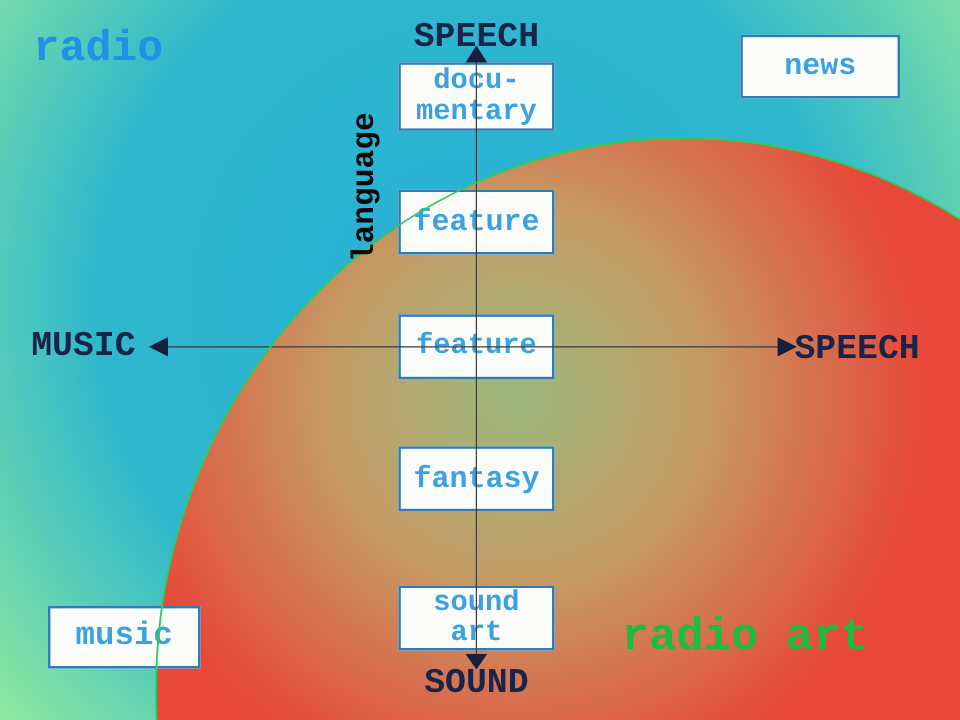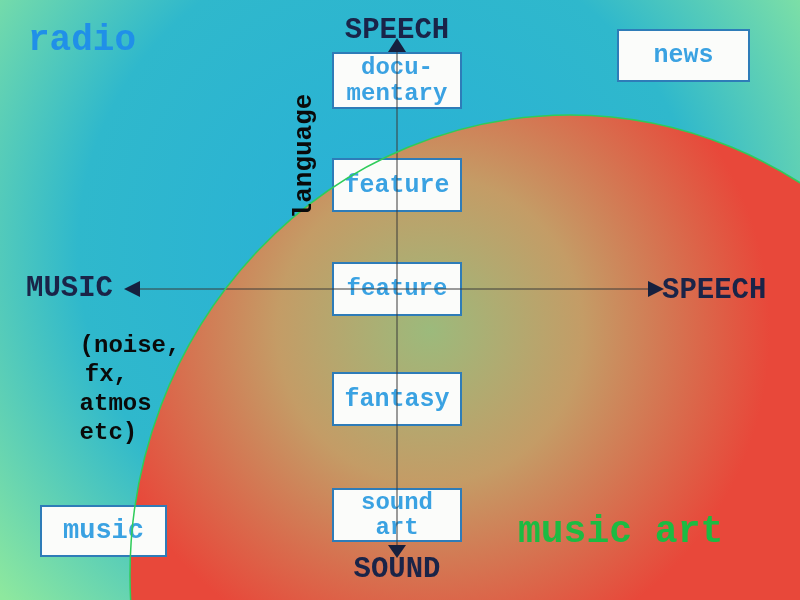--- a/index.html
+++ b/index.html
@@ -106,33 +106,27 @@
     <line x1="134" y1="289" x2="656" y2="289" stroke="#3a3a3a" stroke-width="1"></line>
     <polygon points="397,38 388,52 406,52" fill="#16203e"></polygon>
     <polygon points="397,558 388,545 406,545" fill="#16203e"></polygon>
     <polygon points="124,289 140,281 140,297" fill="#16203e"></polygon>
     <polygon points="664,289 648,281 648,297" fill="#16203e"></polygon>
     <ellipse cx="570" cy="575" rx="440" ry="460" fill="none" stroke="#2ecc5a" stroke-width="1.5"></ellipse>
   </svg>
 
   <div class="label" id="lbl-radio">radio</div>
 
-  <div class="label" id="lbl-radio-art">music art</div>
+  <div class="label" id="lbl-radio-art">radio art</div>
 
   <div class="label navy" id="lbl-sense">SPEECH</div>
 
   <div class="label navy" id="lbl-sound">SOUND</div>
 
   <div class="label navy" id="lbl-music">MUSIC</div>
 
   <div class="label navy" id="lbl-speech">SPEECH</div>
 
 
   <div class="label black" id="lbl-language">language</div>
 
-  <div class="label black" id="music-note">
-    <span class="bx-line">(noise,</span>
-    <span class="bx-line">fx,</span>
-    <span class="bx-line">atmos</span>
-    <span class="bx-line">etc)</span>
-  </div>
 
 </div>
 
 </body></html>

